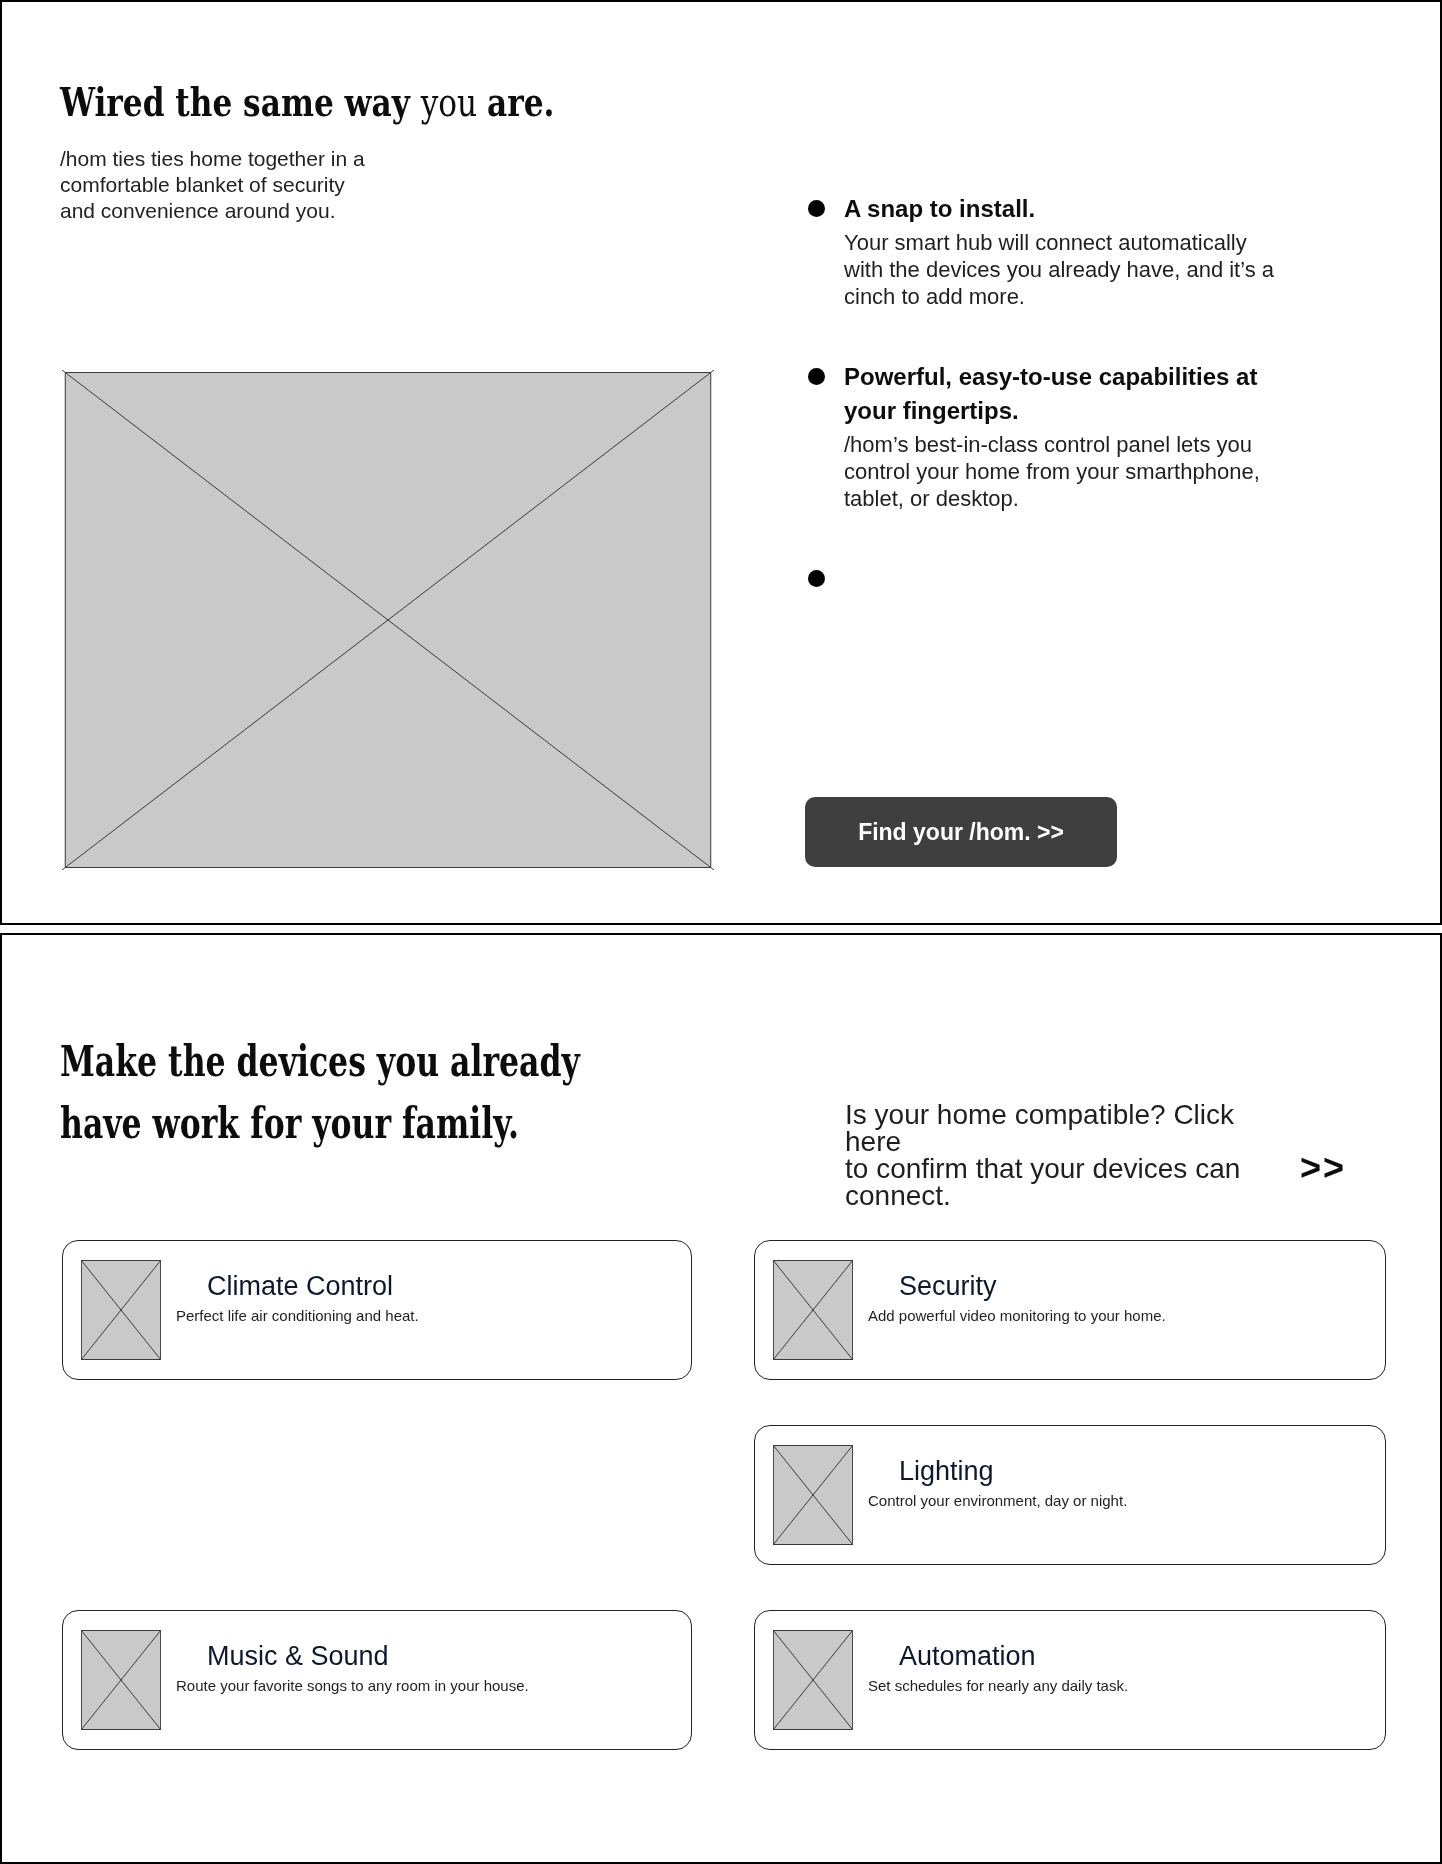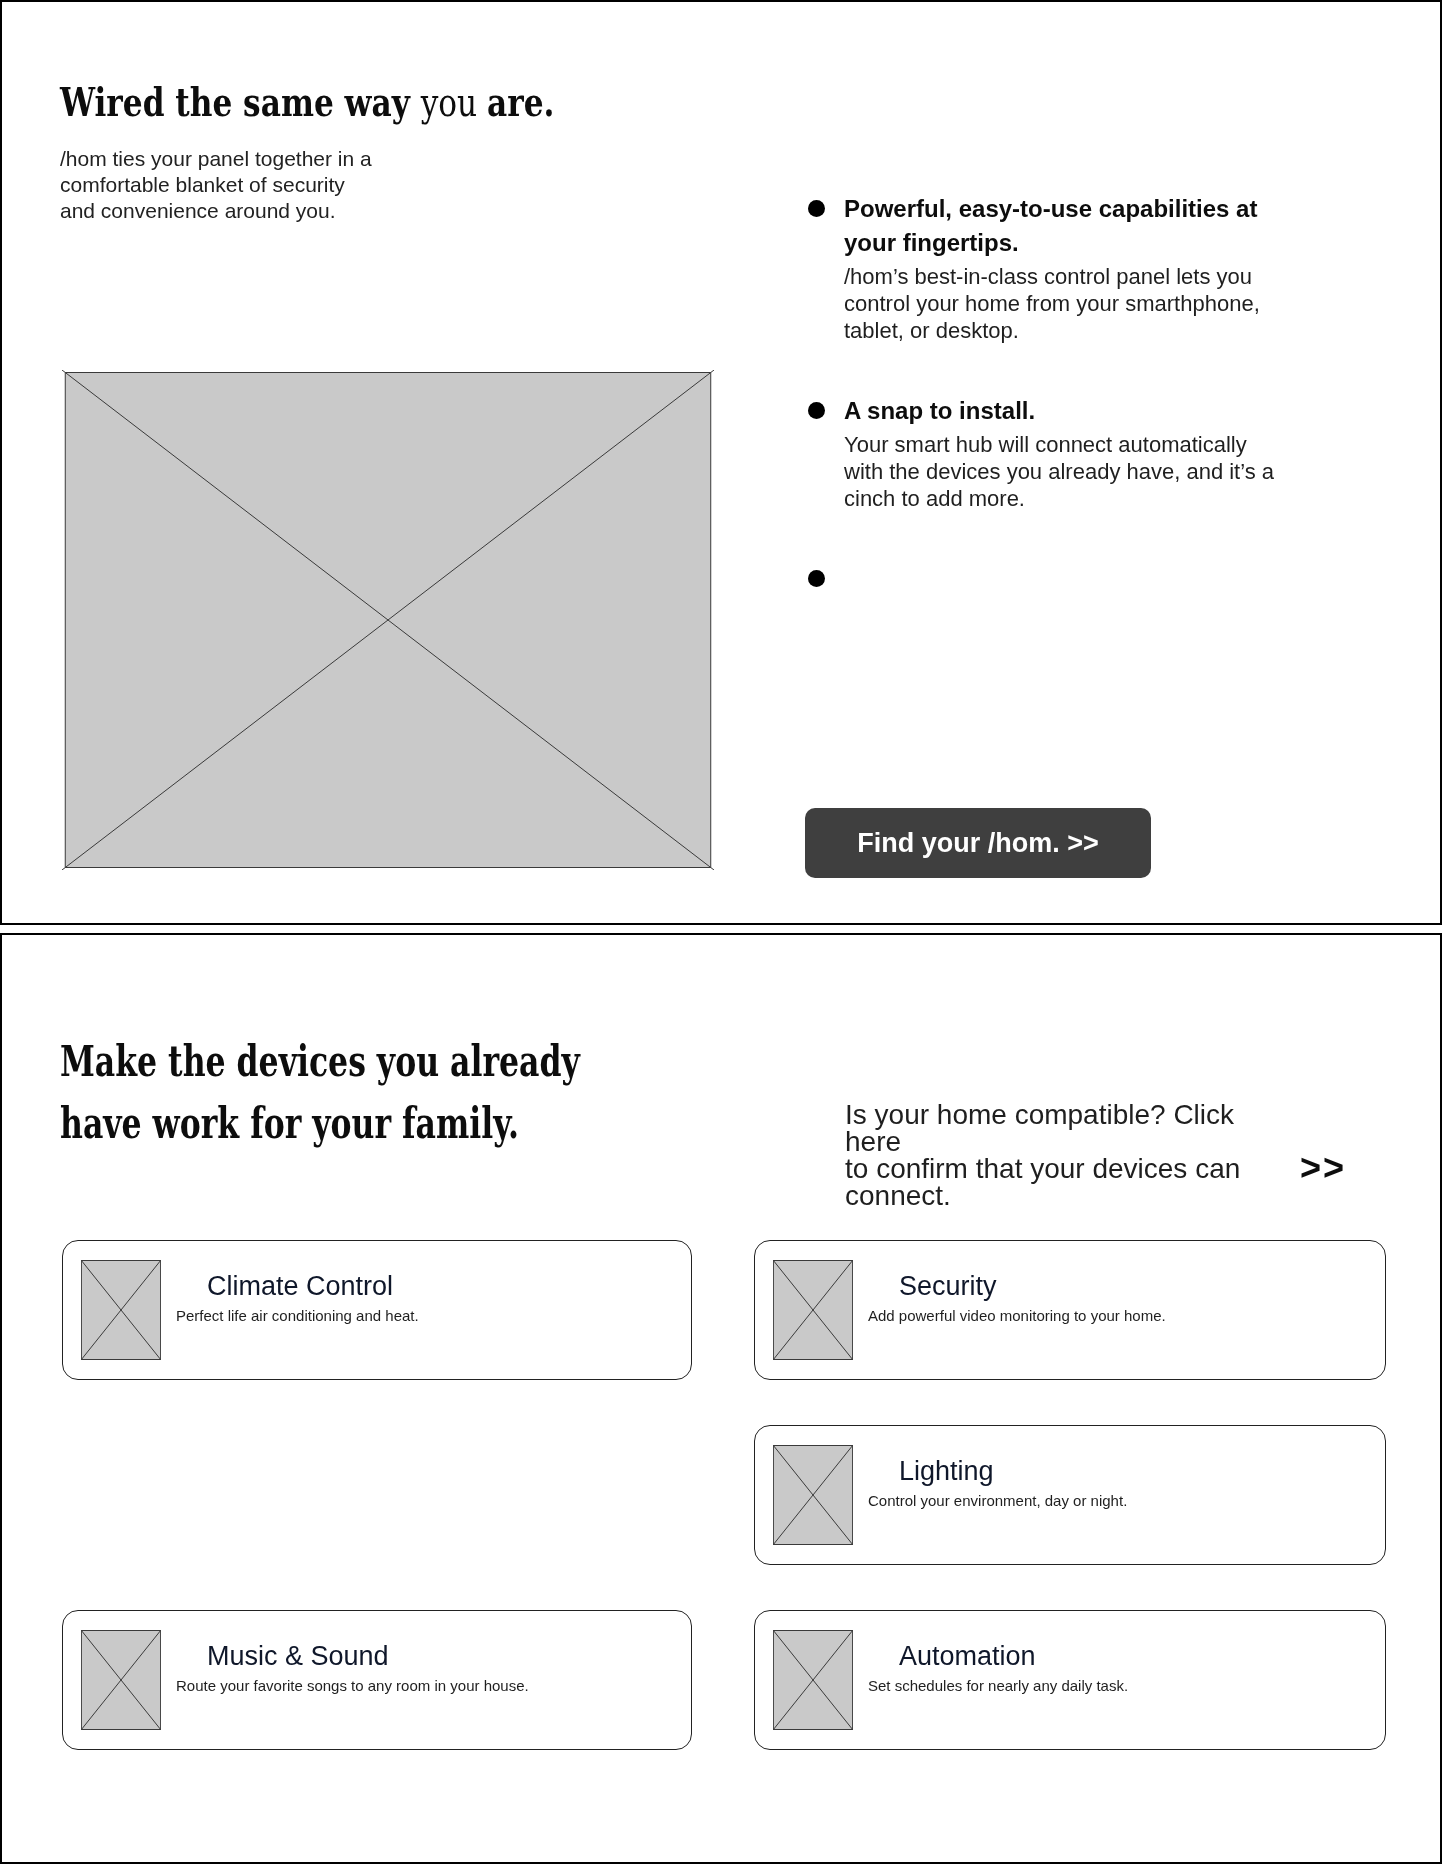--- a/index.html
+++ b/index.html
@@ -41,25 +41,25 @@
   }
   .bullet-heading {
     font-size: 24px; font-weight: bold; line-height: 34px;
     color: #0d0d0d; white-space: pre-line;
   }
   .bullet-body {
     margin-top: 3px; font-size: 22px; line-height: 27px;
     color: #1f1f1f; white-space: pre-line;
   }
   .cta-button {
-    position: absolute; left: 803px; top: 795px; width: 346px; height: 70px;
+    position: absolute; left: 803px; top: 795px; width: 312px; height: 70px;
     background: var(--button-background, #3f3f3f); color: var(--button-text, #ffffff);
     border: none; border-radius: 10px; cursor: pointer;
-    font-family: "Liberation Sans", sans-serif; font-size: 27px; font-weight: bold;
-    display: flex; align-items: center; justify-content: center; margin-top: 11px;
+    font-family: "Liberation Sans", sans-serif; font-size: 23px; font-weight: bold;
+    display: flex; align-items: center; justify-content: center;
   }
 
   
   .devices-heading {
     position: absolute; left: 58px; top: 96px; margin: 0;
     font-family: "DejaVu Serif", serif; font-weight: bold; font-size: 42px;
     line-height: 62px; color: #0d0d0d; white-space: pre-line;
     transform: scaleX(0.75); transform-origin: left top;
   }
   .compat-text {
@@ -98,54 +98,54 @@
 </style>
 </head>
 <body>
 
 <section class="frame" id="frame1">
 
   <h1 class="hero-title">
     <span class="b">Wired the same way </span><span class="reg">you </span><span class="b">are.</span>
   </h1>
 
-  <p class="hero-subtitle">/hom ties your panel together in a
+  <p class="hero-subtitle">/hom ties ties home together in a
 comfortable blanket of security
 and convenience around you.</p>
 
   <div class="hero-placeholder">
     <svg class="ph-svg" viewBox="0 0 100 100" preserveAspectRatio="none">
       <rect class="ph-rect" x="0.5" y="0.5" width="99" height="99" vector-effect="non-scaling-stroke"></rect>
       <line class="ph-line" x1="0" y1="0" x2="100" y2="100" vector-effect="non-scaling-stroke"></line>
       <line class="ph-line" x1="100" y1="0" x2="0" y2="100" vector-effect="non-scaling-stroke"></line>
     </svg>
   </div>
 
   <ul class="bullets">
+    <li class="bullet">
+      <span class="bullet-dot"></span>
+      <div class="bullet-content">
+        <div class="bullet-heading">A snap to install.</div>
+        <div class="bullet-body">Your smart hub will connect automatically
+with the devices you already have, and it’s a
+cinch to add more.</div>
+      </div>
+    </li>
     <li class="bullet">
       <span class="bullet-dot"></span>
       <div class="bullet-content">
         <div class="bullet-heading">Powerful, easy-to-use capabilities at
 your fingertips.</div>
         <div class="bullet-body">/hom’s best-in-class control panel lets you
 control your home from your smarthphone,
 tablet, or desktop.</div>
       </div>
     </li>
     <li class="bullet">
       <span class="bullet-dot"></span>
-      <div class="bullet-content">
-        <div class="bullet-heading">A snap to install.</div>
-        <div class="bullet-body">Your smart hub will connect automatically
-with the devices you already have, and it’s a
-cinch to add more.</div>
-      </div>
-    </li>
-    <li class="bullet">
-      <span class="bullet-dot"></span>
     </li>
   </ul>
 
   <button class="cta-button">Find your /hom. &gt;&gt;</button>
 </section>
 
 <section class="frame" id="frame2">
 
   <h2 class="devices-heading">Make the devices you already
 have work for your family.</h2>

